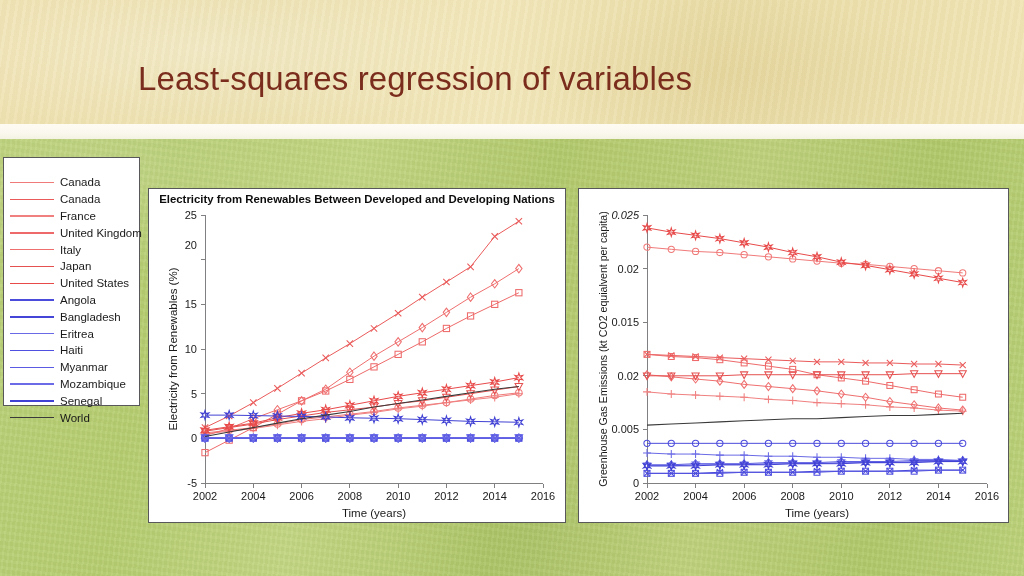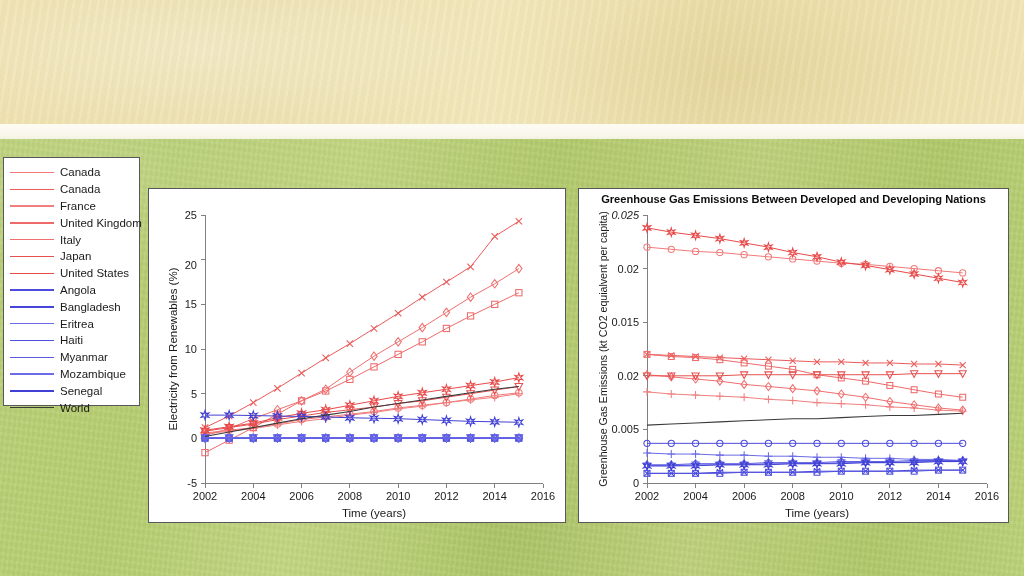--- a/index.html
+++ b/index.html
@@ -42,21 +42,21 @@
   }
   
   #slide-title{
     position:absolute;left:138px;top:60px;width:820px;
     font-size:33px;line-height:38px;color:#7b2d1d;letter-spacing:.1px;
     font-family:"Liberation Sans", sans-serif;font-weight:400;
     white-space:nowrap;
   }
   
   .panel{position:absolute;background:#ffffff;border:1px solid #58585a;box-sizing:border-box;}
-  #legend-panel{left:3px;top:157px;width:137px;height:249px;padding:6px 0 0 0;}
+  #legend-panel{left:3px;top:157px;width:137px;height:249px;padding:16px 0 0 0;}
   #chart-left{left:148px;top:188px;width:418px;height:335px;}
   #chart-right{left:578px;top:188px;width:431px;height:335px;}
 
   
   .legend-row{display:flex;align-items:center;height:16.8px;padding-left:6px;}
   .legend-sample{width:44px;height:16px;position:relative;flex:0 0 44px;}
   .legend-sample .ln{position:absolute;left:0;top:7.5px;width:44px;height:1.4px;}
   .legend-sample .mk{position:absolute;left:15px;top:1px;width:14px;height:14px;}
   .legend-label{font-size:11.5px;color:#1a1a1a;margin-left:6px;white-space:nowrap;
     font-family:"Liberation Sans", sans-serif;}
@@ -85,20 +85,21 @@
   svg.series{position:absolute;left:0;top:0;overflow:visible;}
 </style>
 </head>
 <body>
 
 <div id="slide">
   <div class="bg-green"></div>
   <div class="bg-cream"></div>
   <div class="bg-white-strip"></div>
 
+  <div id="slide-title">Least-squares regression of variables</div>
 
   <div class="panel" id="legend-panel">
     <div id="legend-rows">
         <div class="legend-row">
           <div class="legend-sample">
             <div class="ln" style="background: rgb(240, 122, 121);"></div>
             <svg width="44" height="16" class="mk" style="position: absolute; left: 0px; top: 0px;">
               <circle cx="22" cy="8" r="3.28" stroke="#f07a79" stroke-width="1.05" fill="none"></circle>
             </svg>
           </div>
@@ -224,35 +225,36 @@
         <div class="legend-row">
           <div class="legend-sample">
             <div class="ln" style="background: rgb(58, 58, 58);"></div>
           </div>
           <div class="legend-label">World</div>
         </div>
       </div>
   </div>
 
   <div class="panel" id="chart-left">
+    <div class="chart-title">Electricity from Renewables Between Developed and Developing Nations</div>
     <div class="plotbox" style="left: 56px; top: 26px; width: 338px; height: 268px;">
         <div class="axis-line" style="left: 0px; top: 0px; width: 1.2px; height: 268px;"></div>
         <div class="axis-line" style="left: 0px; top: 268px; width: 338px; height: 1.2px;"></div>
         <div class="tickmark" style="left: -4px; top: 267.5px; width: 4px; height: 1.1px;"></div>
         <div class="ytick-lab" style="right: 346px; top: 268px;">-5</div>
         <div class="tickmark" style="left: -4px; top: 222.833px; width: 4px; height: 1.1px;"></div>
         <div class="ytick-lab" style="right: 346px; top: 223.333px;">0</div>
         <div class="tickmark" style="left: -4px; top: 178.167px; width: 4px; height: 1.1px;"></div>
         <div class="ytick-lab" style="right: 346px; top: 178.667px;">5</div>
         <div class="tickmark" style="left: -4px; top: 133.5px; width: 4px; height: 1.1px;"></div>
         <div class="ytick-lab" style="right: 346px; top: 134px;">10</div>
         <div class="tickmark" style="left: -4px; top: 88.8333px; width: 4px; height: 1.1px;"></div>
         <div class="ytick-lab" style="right: 346px; top: 89.3333px;">15</div>
         <div class="tickmark" style="left: -4px; top: 44.1667px; width: 4px; height: 1.1px;"></div>
-        <div class="ytick-lab" style="right: 346px; top: 50px; margin-left: 28px;">20</div>
+        <div class="ytick-lab" style="right: 346px; top: 30px; margin-left: 28px;">20</div>
         <div class="tickmark" style="left: -4px; top: -0.5px; width: 4px; height: 1.1px;"></div>
         <div class="ytick-lab" style="right: 346px; top: 0px;">25</div>
         <div class="tickmark" style="left: -0.5px; top: 269px; width: 1.1px; height: 4px;"></div>
         <div class="xtick-lab" style="left: 0px; top: 275px;">2002</div>
         <div class="tickmark" style="left: 47.7857px; top: 269px; width: 1.1px; height: 4px;"></div>
         <div class="xtick-lab" style="left: 48.2857px; top: 275px;">2004</div>
         <div class="tickmark" style="left: 96.0714px; top: 269px; width: 1.1px; height: 4px;"></div>
         <div class="xtick-lab" style="left: 96.5714px; top: 275px;">2006</div>
         <div class="tickmark" style="left: 144.357px; top: 269px; width: 1.1px; height: 4px;"></div>
         <div class="xtick-lab" style="left: 144.857px; top: 275px;">2008</div>
@@ -506,21 +508,20 @@
             <polygon points="313.86,202.65 314.78,205.66 317.84,204.95 315.70,207.25 317.84,209.55 314.78,208.85 313.86,211.85 312.94,208.85 309.87,209.55 312.02,207.25 309.87,204.95 312.94,205.66" stroke="#4040d4" stroke-width="1.05" fill="none"></polygon>
           </g>
           <g>
             <path d="M0.00 221.55 L24.14 217.08 L48.29 212.61 L72.43 208.15 L96.57 203.68 L120.71 200.11 L144.86 196.53 L169.00 192.07 L193.14 188.49 L217.29 184.92 L241.43 181.35 L265.57 177.77 L289.71 174.20 L313.86 171.52 " stroke="#3a3a3a" stroke-width="1.1" fill="none"></path>
           </g>
         </svg>
       </div>
   </div>
 
   <div class="panel" id="chart-right">
-    <div class="chart-title">Greenhouse Gas Emissions Between Developed and Developing Nations</div>
     <div class="plotbox" style="left: 68px; top: 26px; width: 340px; height: 268px;">
         <div class="axis-line" style="left: 0px; top: 0px; width: 1.2px; height: 268px;"></div>
         <div class="axis-line" style="left: 0px; top: 268px; width: 340px; height: 1.2px;"></div>
         <div class="tickmark" style="left: -4px; top: 267.5px; width: 4px; height: 1.1px;"></div>
         <div class="ytick-lab" style="right: 348px; top: 268px;">0</div>
         <div class="tickmark" style="left: -4px; top: 213.9px; width: 4px; height: 1.1px;"></div>
         <div class="ytick-lab" style="right: 348px; top: 214.4px;">0.005</div>
         <div class="tickmark" style="left: -4px; top: 160.3px; width: 4px; height: 1.1px;"></div>
         <div class="ytick-lab" style="right: 348px; top: 160.8px;">0.02</div>
         <div class="tickmark" style="left: -4px; top: 106.7px; width: 4px; height: 1.1px;"></div>

